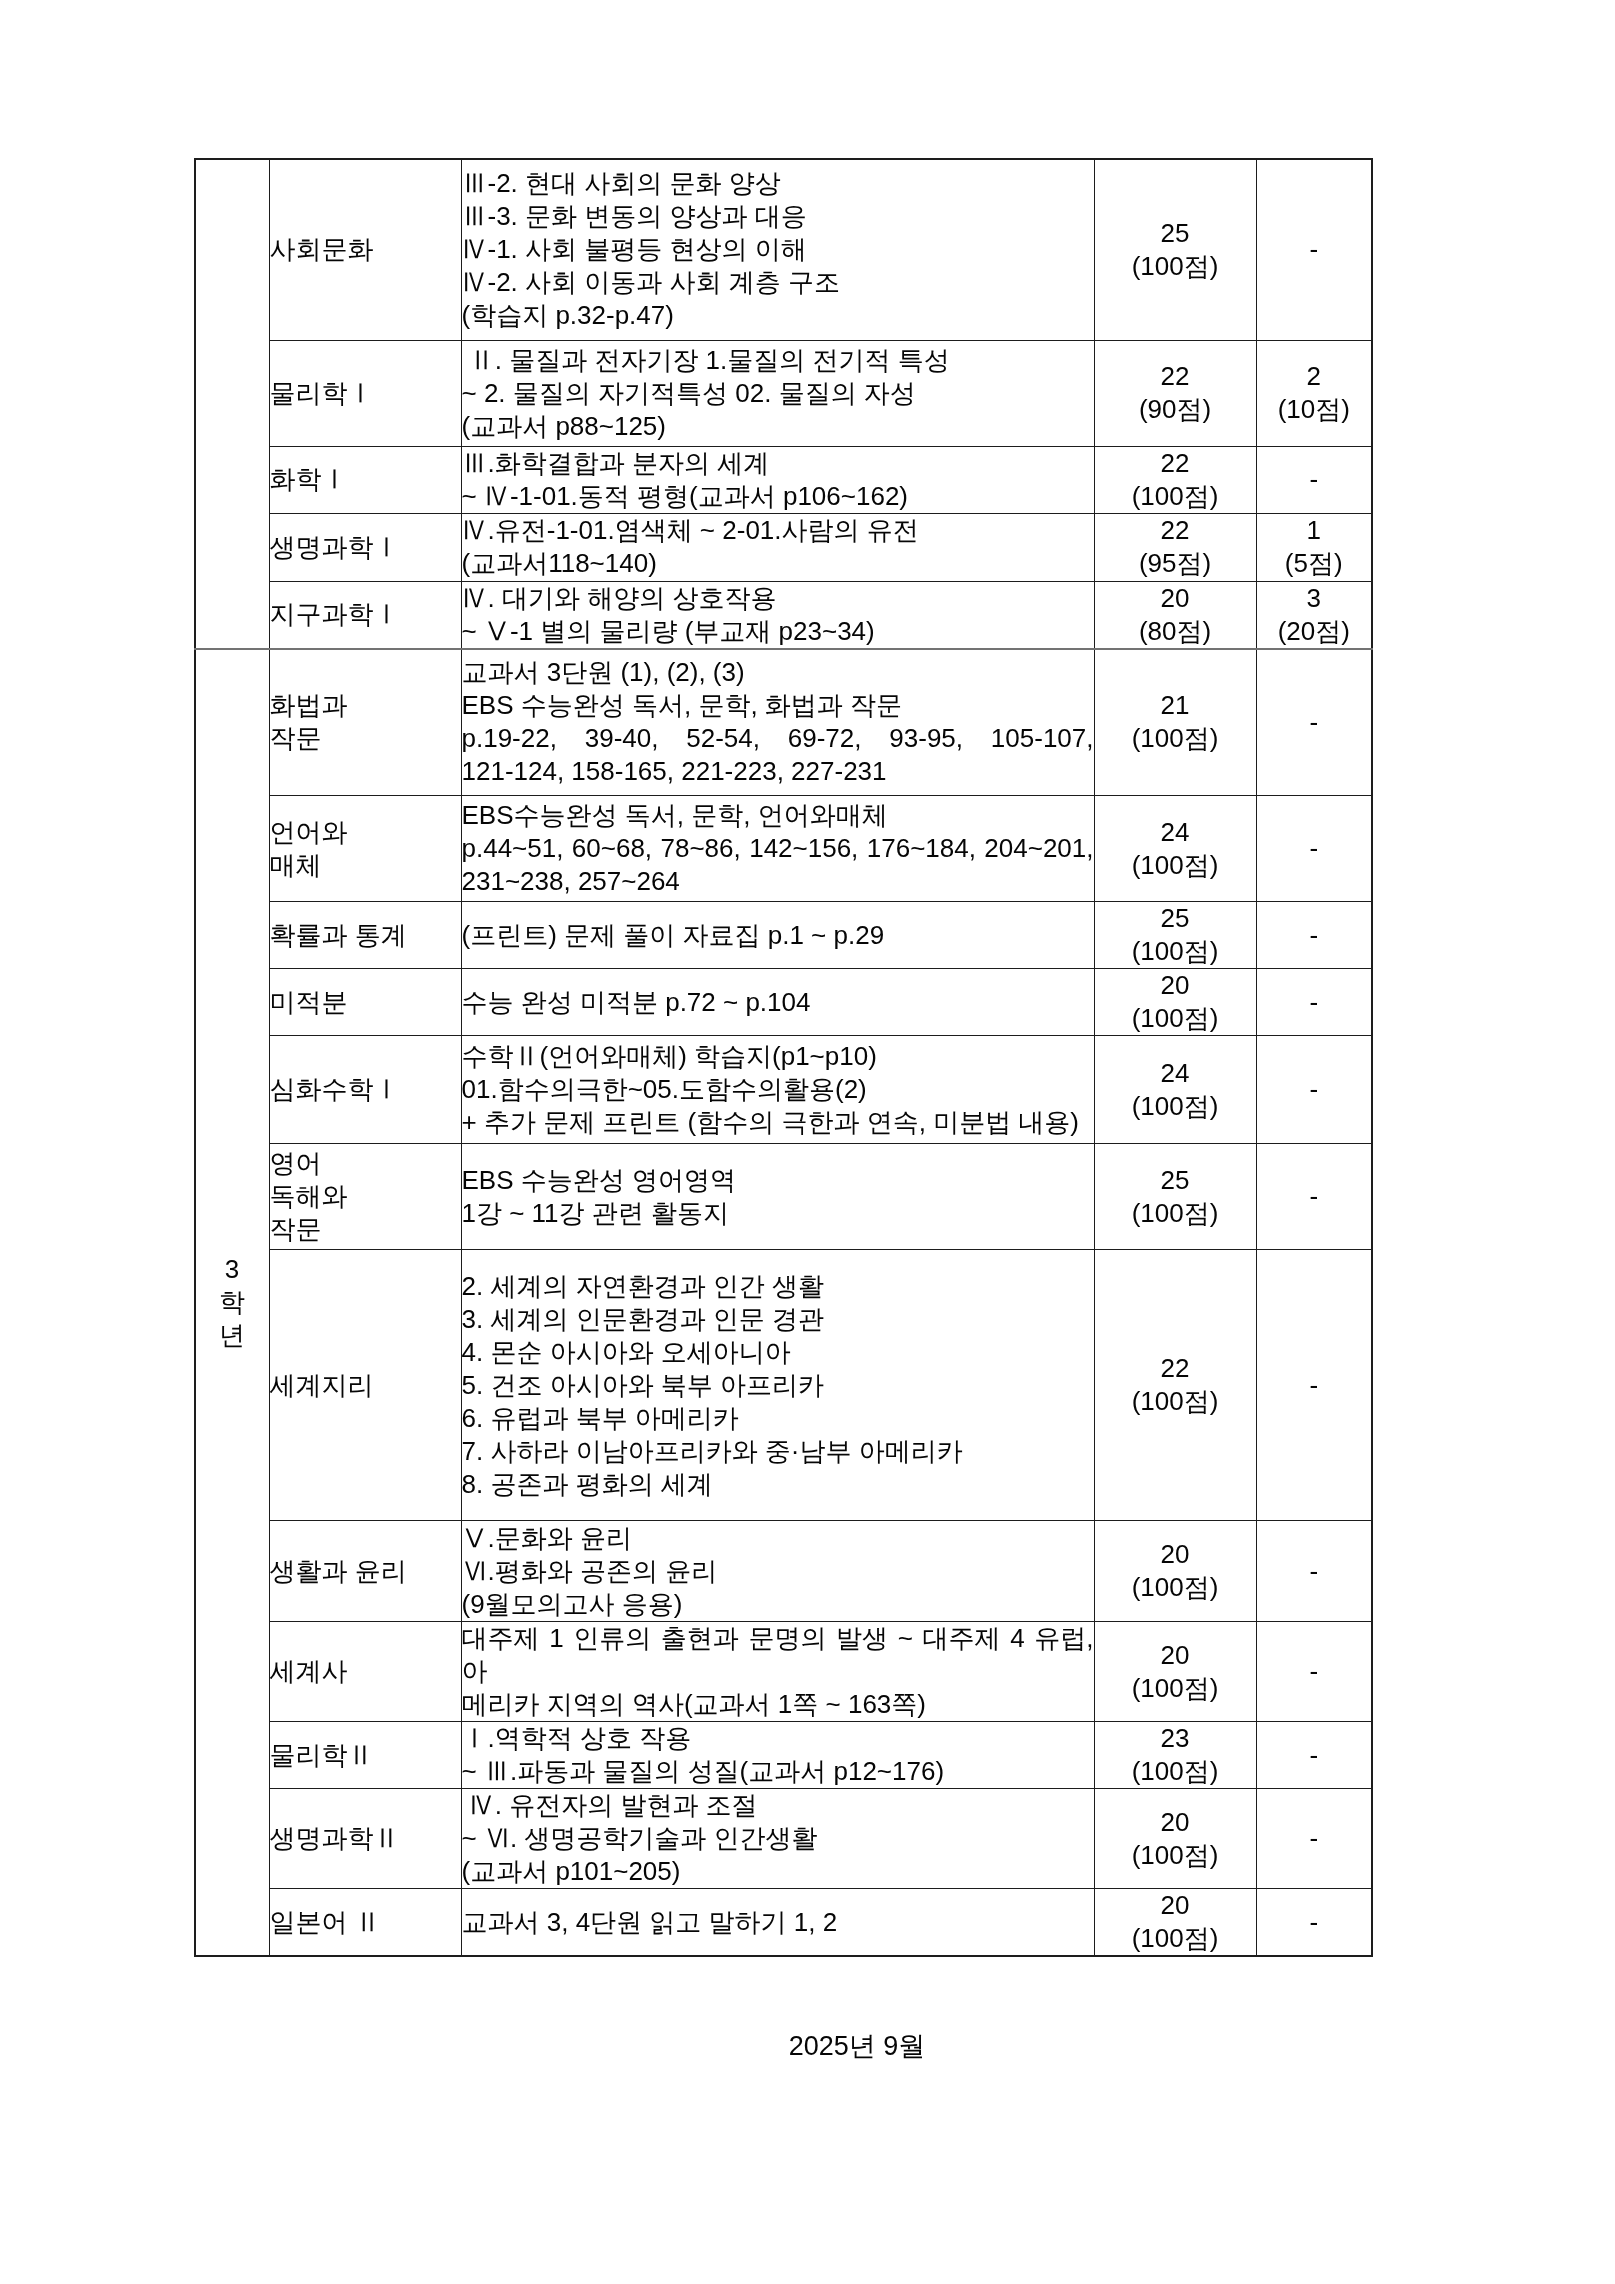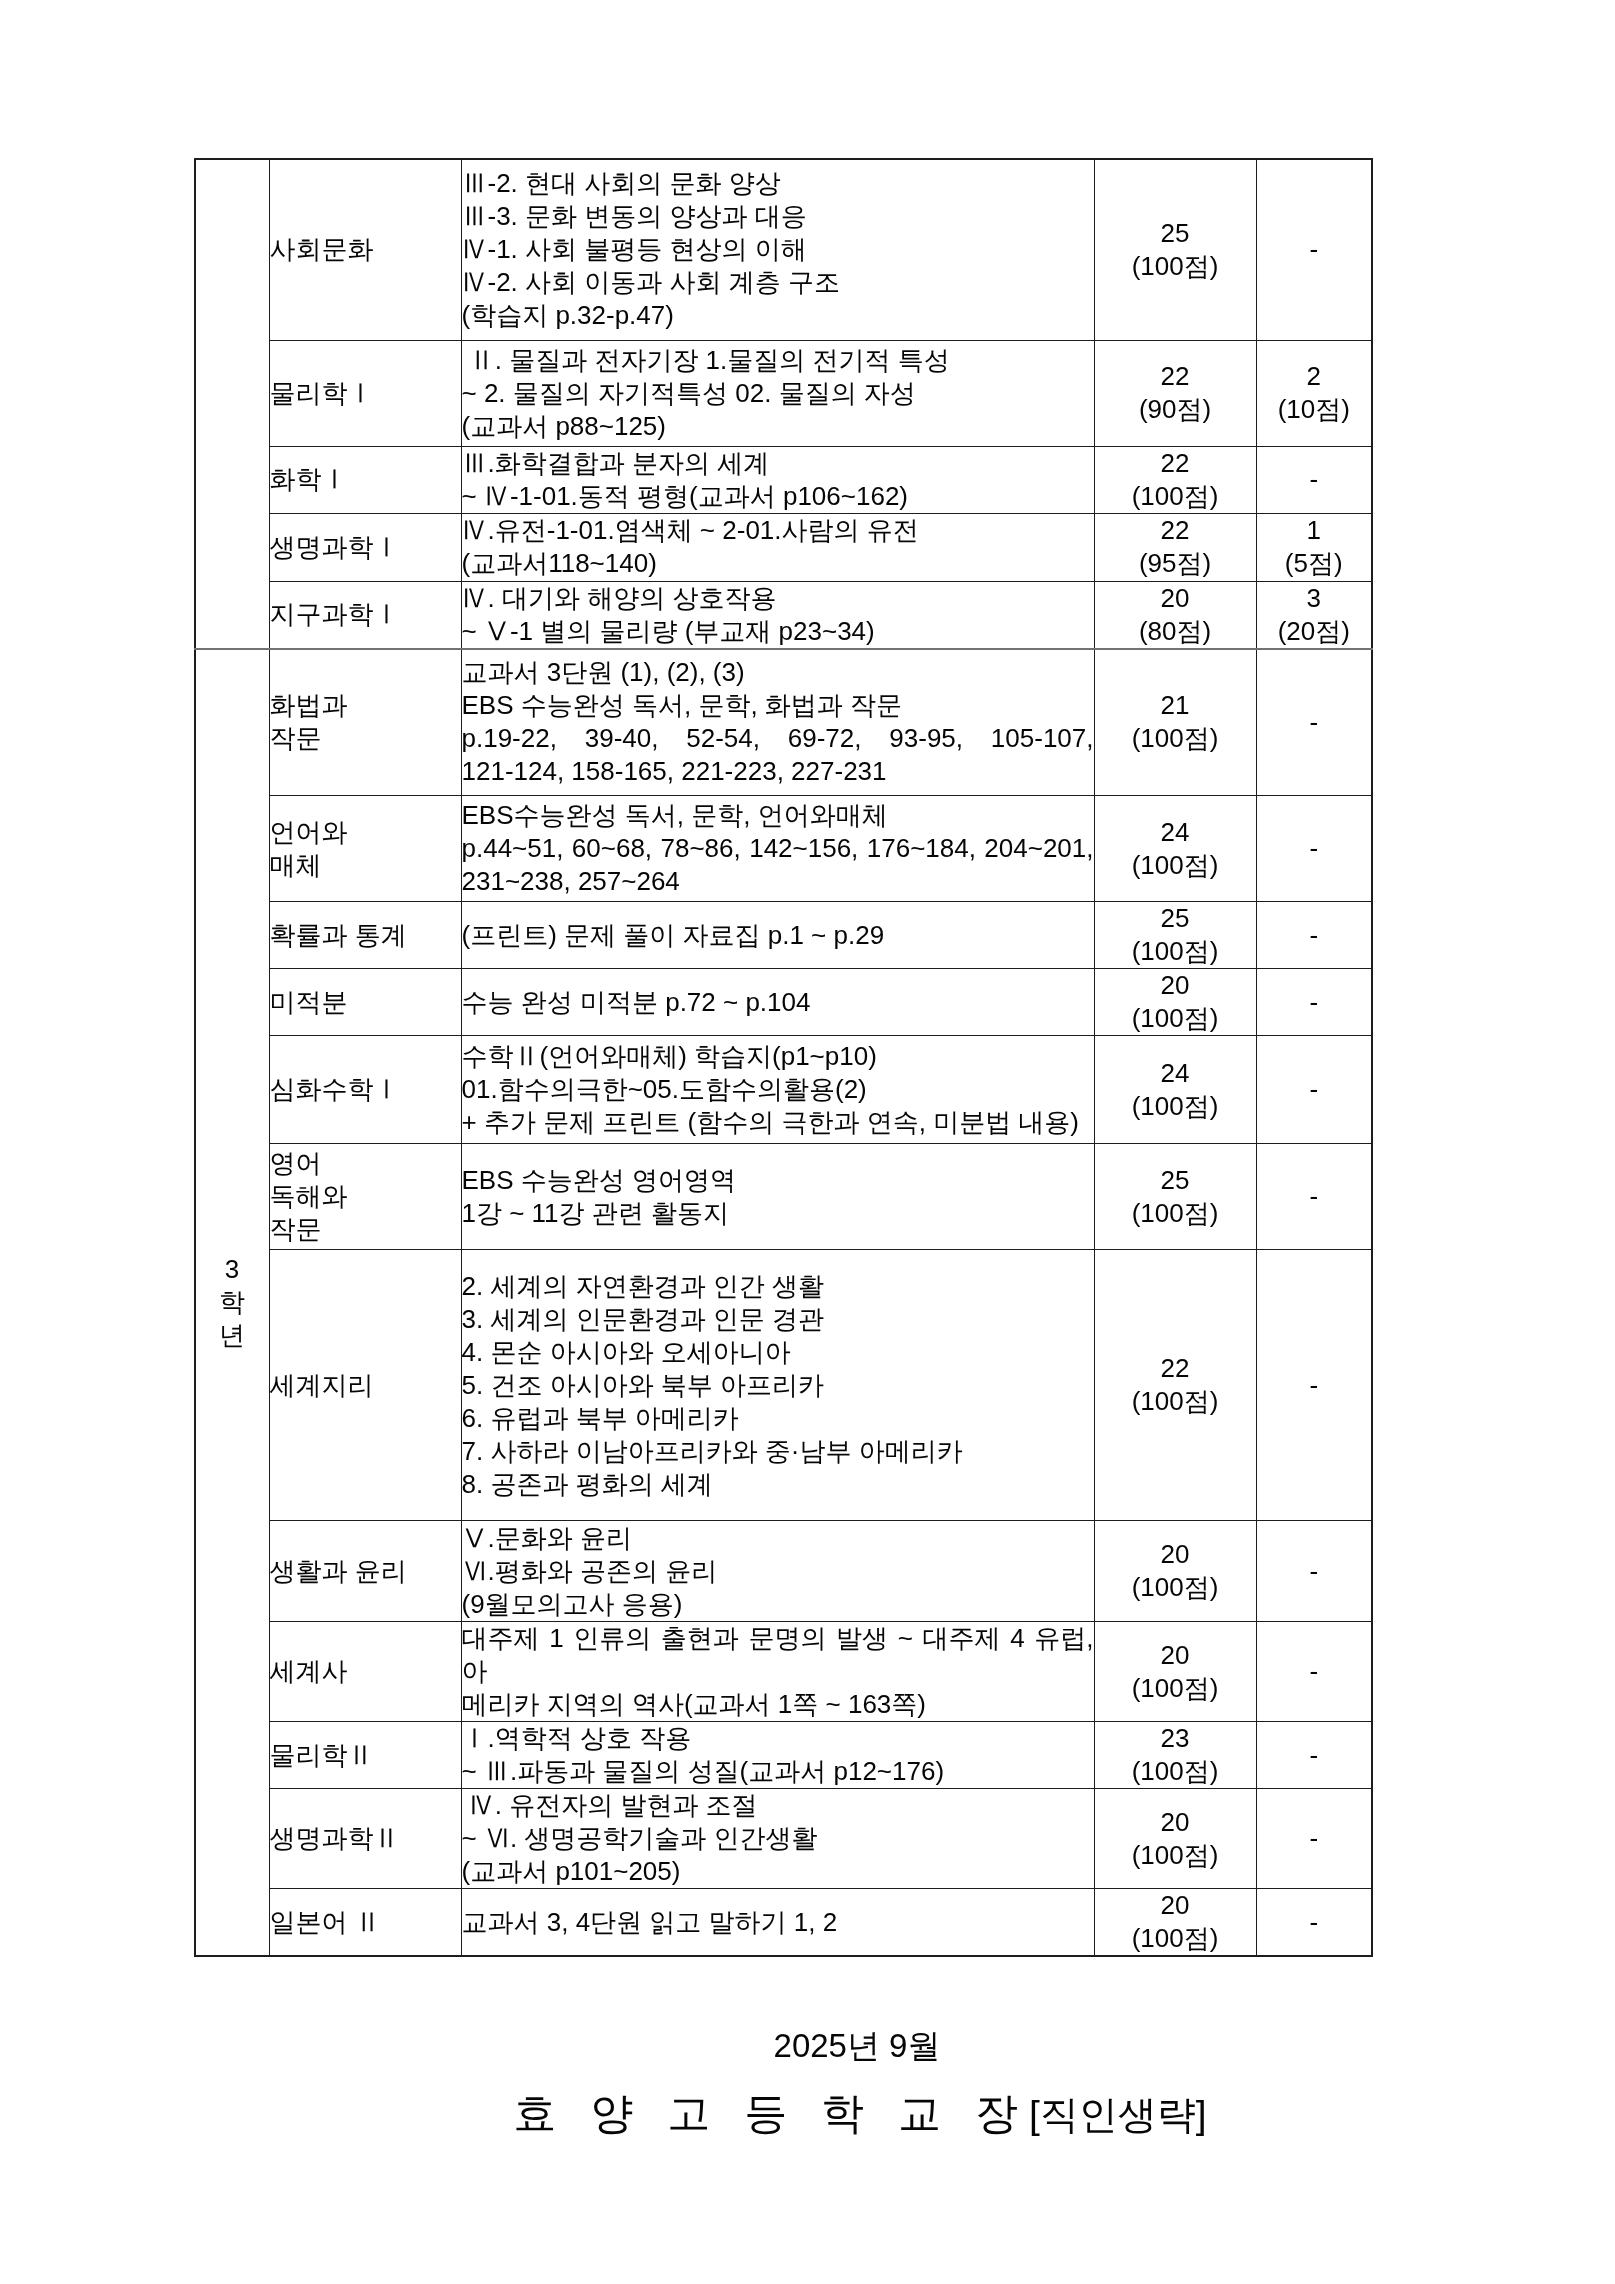--- a/index.html
+++ b/index.html
@@ -27,21 +27,21 @@
   td.subject-cell{text-align:left;line-height:34px;}
   td.scope-cell{padding:3.9px 7.8px 3.9px 17px;}
   td.scope-cell .scope-line{white-space:nowrap;}
   td.scope-cell .scope-line.justify{
     white-space:normal;text-align:justify;text-align-last:justify;
   }
   td.count-cell, td.extra-cell{text-align:center;line-height:32px;}
   tr.section-first td{border-top:2px solid #737373;}
   .footer-date{
     position:absolute;top:2029px;left:857px;transform:translateX(-50%);
-    font-size:33px;line-height:34px;white-space:nowrap;color:#060606;
+    font-size:27px;line-height:34px;white-space:nowrap;color:#060606;
   }
   .footer-sign{
     position:absolute;top:2089px;left:860px;transform:translateX(-50%);
     font-size:43px;line-height:48px;white-space:nowrap;color:#060606;
   }
   .footer-sign .sign-name{letter-spacing:11px;}
   .footer-sign .seal-note{font-size:39px;letter-spacing:0;}
 </style>
 </head>
 <body>
@@ -352,18 +352,15 @@
           </td>
           <td class="extra-cell">
             <div>-</div>
           </td>
         </tr>
       </tbody>
   </table>
 
   <div class="footer-date">2025년 9월</div>
 
-  <div class="footer-sign">
-    <span class="sign-name">효 양 고 등 학 교 장</span><span class="seal-note">[직인생략]</span>
-  </div>
 
 </div>
 
 
 </body></html>

